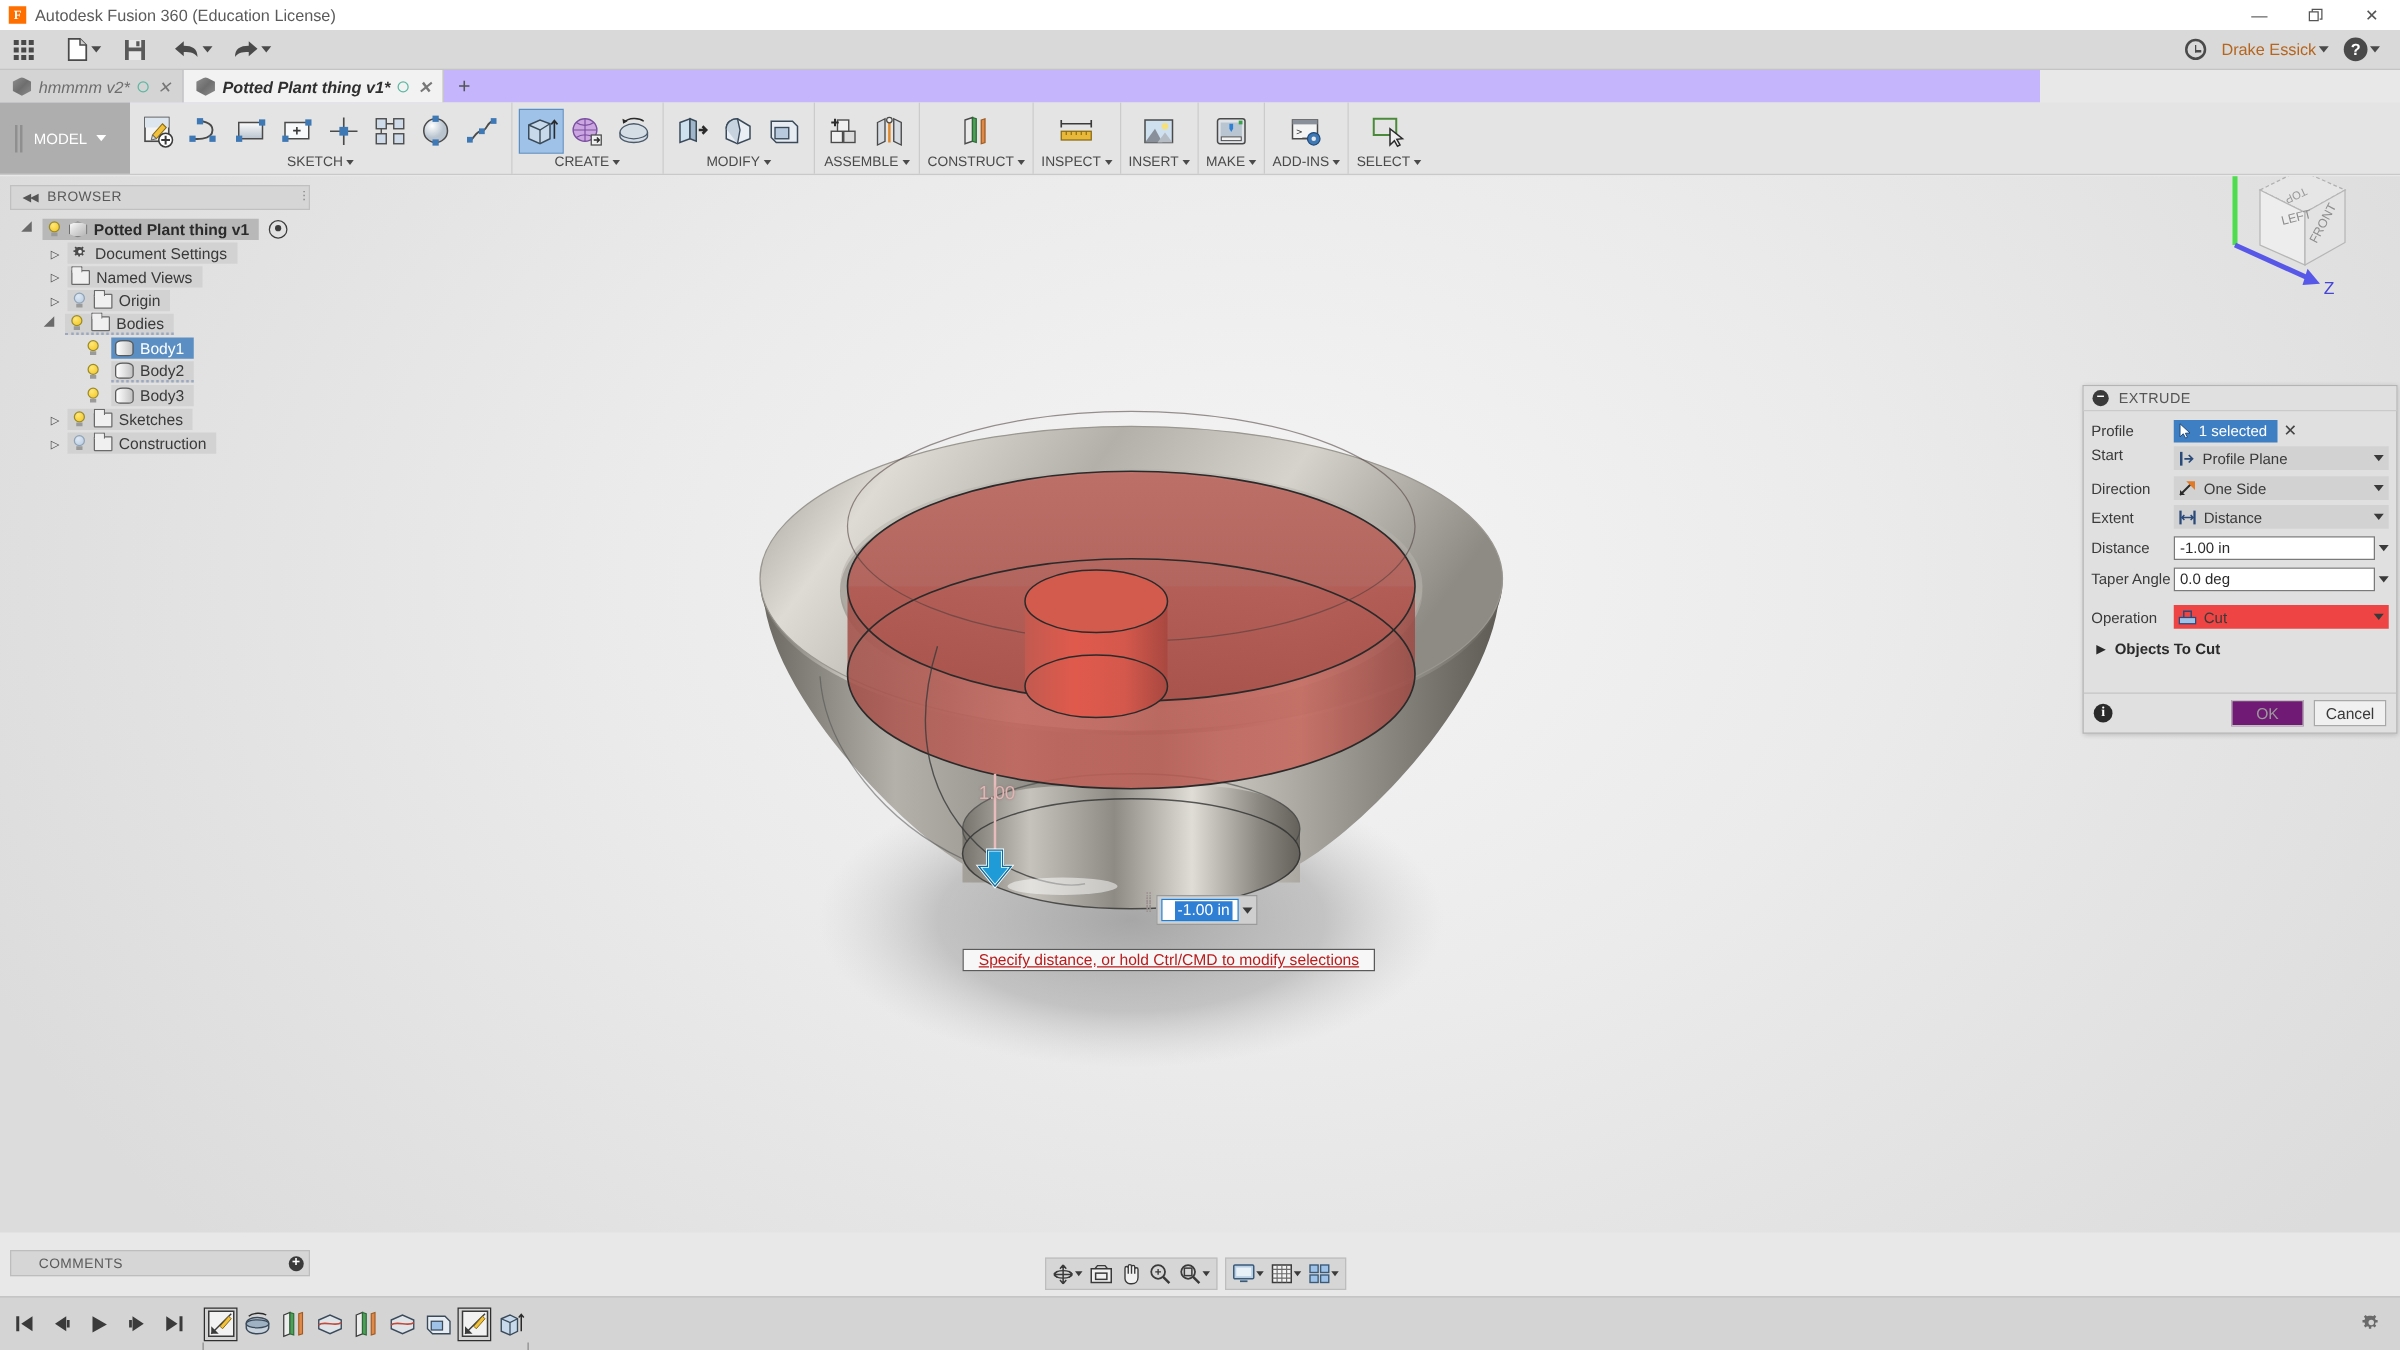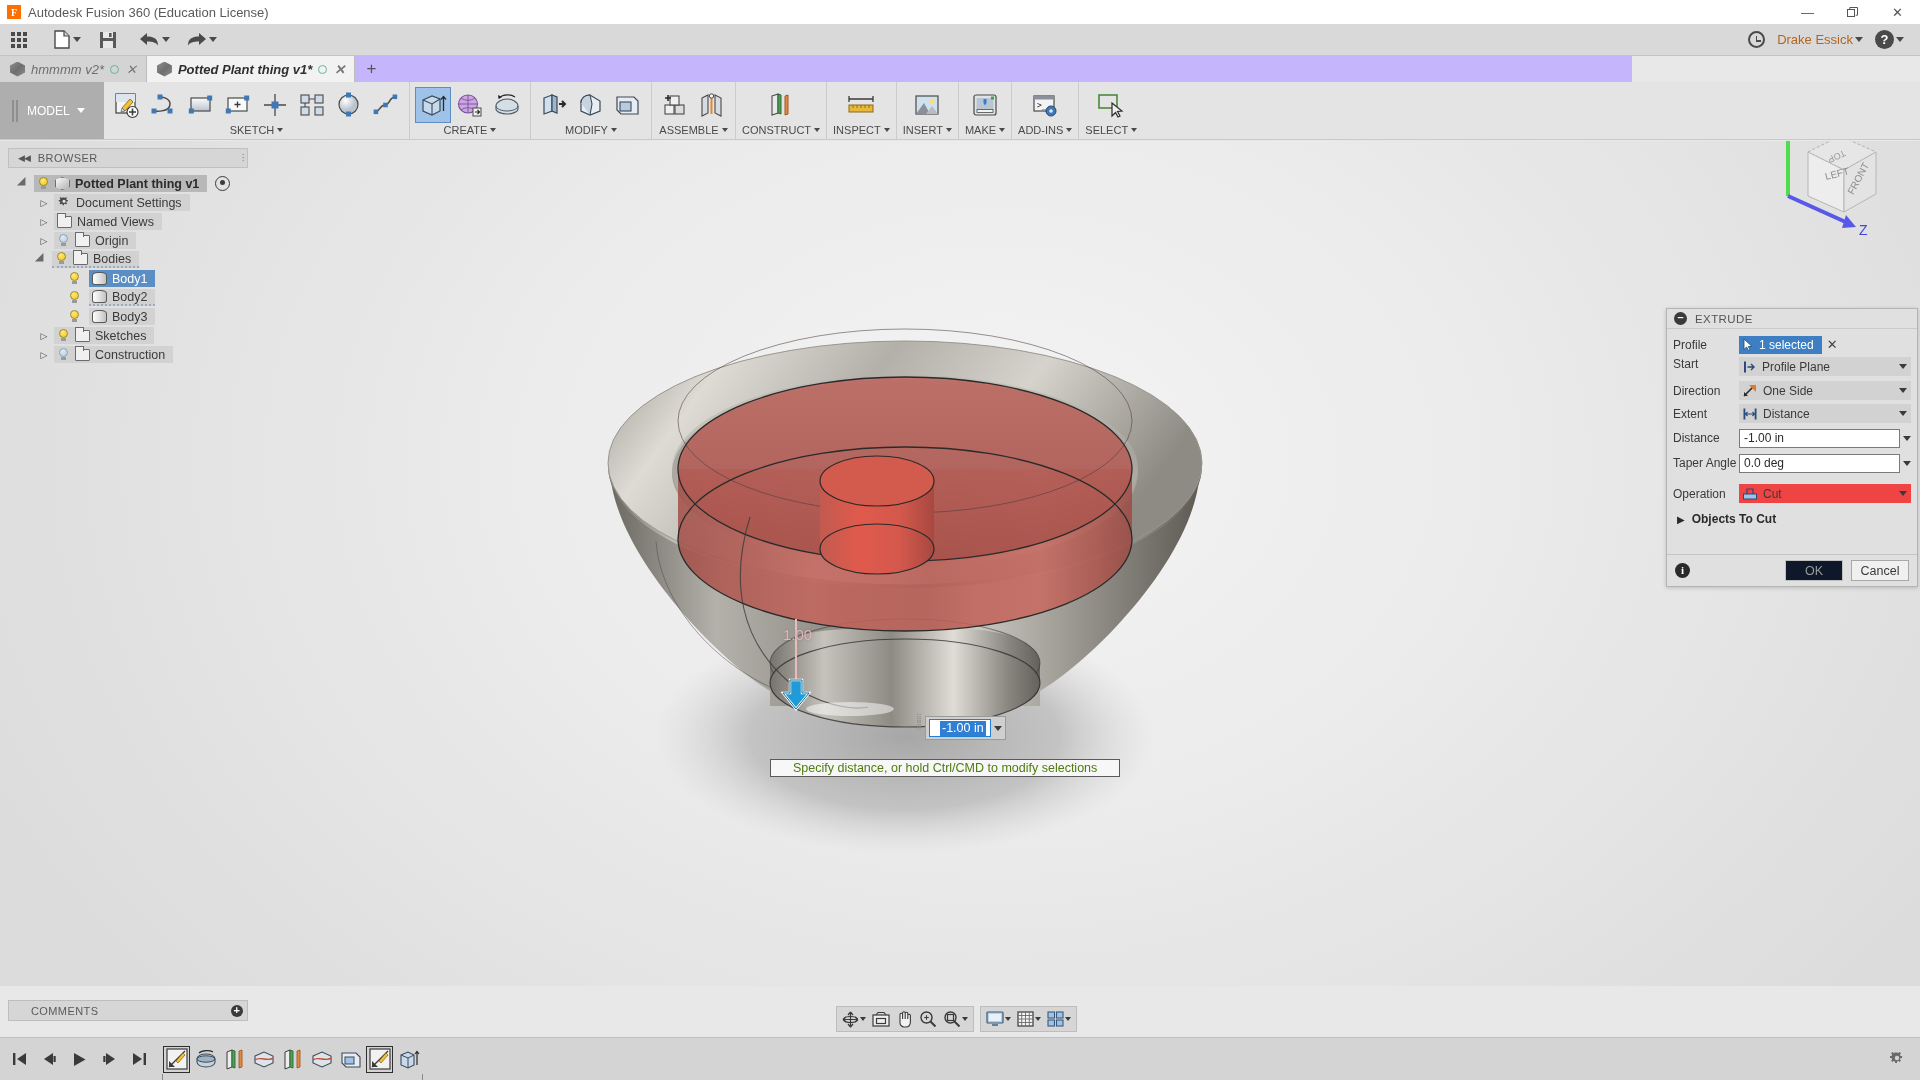--- a/index.html
+++ b/index.html
@@ -235,21 +235,21 @@
   .canvas-input .drop { width:0;height:0;border-left:4px solid transparent;border-right:4px solid transparent;border-top:5px solid #3a3a3a; }
   .grip-dots {
     position: absolute; left: 916px; top: 575px; width: 7px; height: 24px;
     color: #9a8f8f; font-size: 8px; line-height: 4px; letter-spacing: 0;
   }
 
   
   .canvas-tooltip {
     position: absolute; left: 770px; top: 618px;
     background: #f7f7f7; border: 1px solid #5a5a5a;
-    font-size: 12.5px; color: #4d7c0f; padding: 1px 22px; white-space: nowrap;
+    font-size: 12.5px; color: #b91c1c; padding: 1px 12px; white-space: nowrap; text-decoration: underline;
   }
 
   
   .navbar {
     position: absolute; left: 836px; top: 1006px; height: 26px;
     display: flex; align-items: center; gap: 6px;
   }
   .nav-group {
     background: #d6d6d6; border: 1px solid #bdbdbd; height: 26px;
     display: flex; align-items: center; padding: 0 2px;
@@ -1024,21 +1024,21 @@
         <span style="color:#2a2a2a;font-size:10px;">▶</span>
         <span style="font-size:12px;color:#2a2a2a;font-weight:bold;">Objects To Cut</span>
       </div>
 
       <div style="height:20px;"></div>
     </div>
 
     <div style="border-top:1px solid #c4c4c4;height:32px;display:flex;align-items:center;padding:0 8px;">
       <span style="width:15px;height:15px;border-radius:50%;background:#2a2a2a;color:#fff;font-size:11px;line-height:15px;text-align:center;font-weight:bold;font-family:'Liberation Serif',serif;">i</span>
       <span style="margin-left:auto;display:flex;gap:8px;">
-        <button style="width:58px;height:21px;background:#0f172a;border:1px solid #bfbfbf;color:#9a9a9a;font-size:12.5px;font-family:'Liberation Sans',sans-serif;">OK</button>
+        <button style="width:58px;height:21px;background:#701a75;border:1px solid #bfbfbf;color:#9a9a9a;font-size:12.5px;font-family:'Liberation Sans',sans-serif;">OK</button>
         <button style="width:58px;height:21px;background:#f0f0f0;border:1px solid #a8a8a8;color:#3a3a3a;font-size:12.5px;font-family:'Liberation Sans',sans-serif;">Cancel</button>
       </span>
     </div>
   </div>
 
   <div class="navbar">
     <div class="nav-group">
       <div class="nav-btn">
         <svg width="17" height="17" viewBox="0 0 17 17">
             <path d="M8.5 1 v15M1 8.5 h15M8.5 1 L6 4M8.5 1 L11 4M8.5 16 L6 13M8.5 16 L11 13M1 8.5 L4 6M1 8.5 L4 11M16 8.5 L13 6M16 8.5 L13 11" stroke="#3a3a3a" stroke-width="1.2" fill="none"></path>

